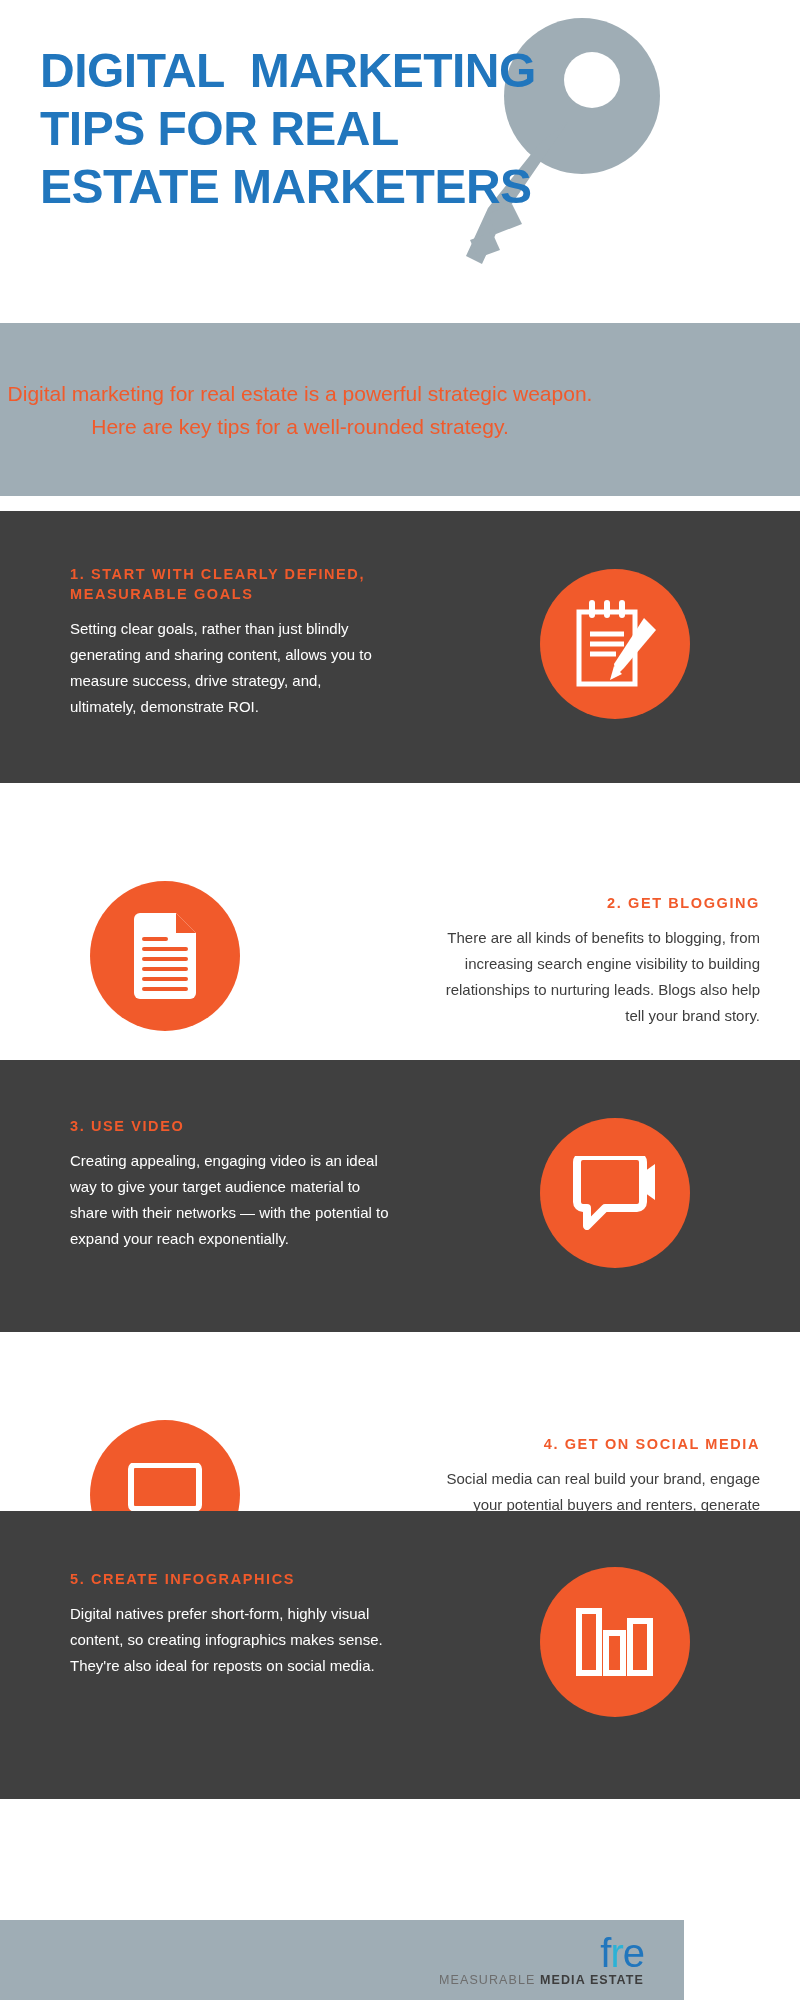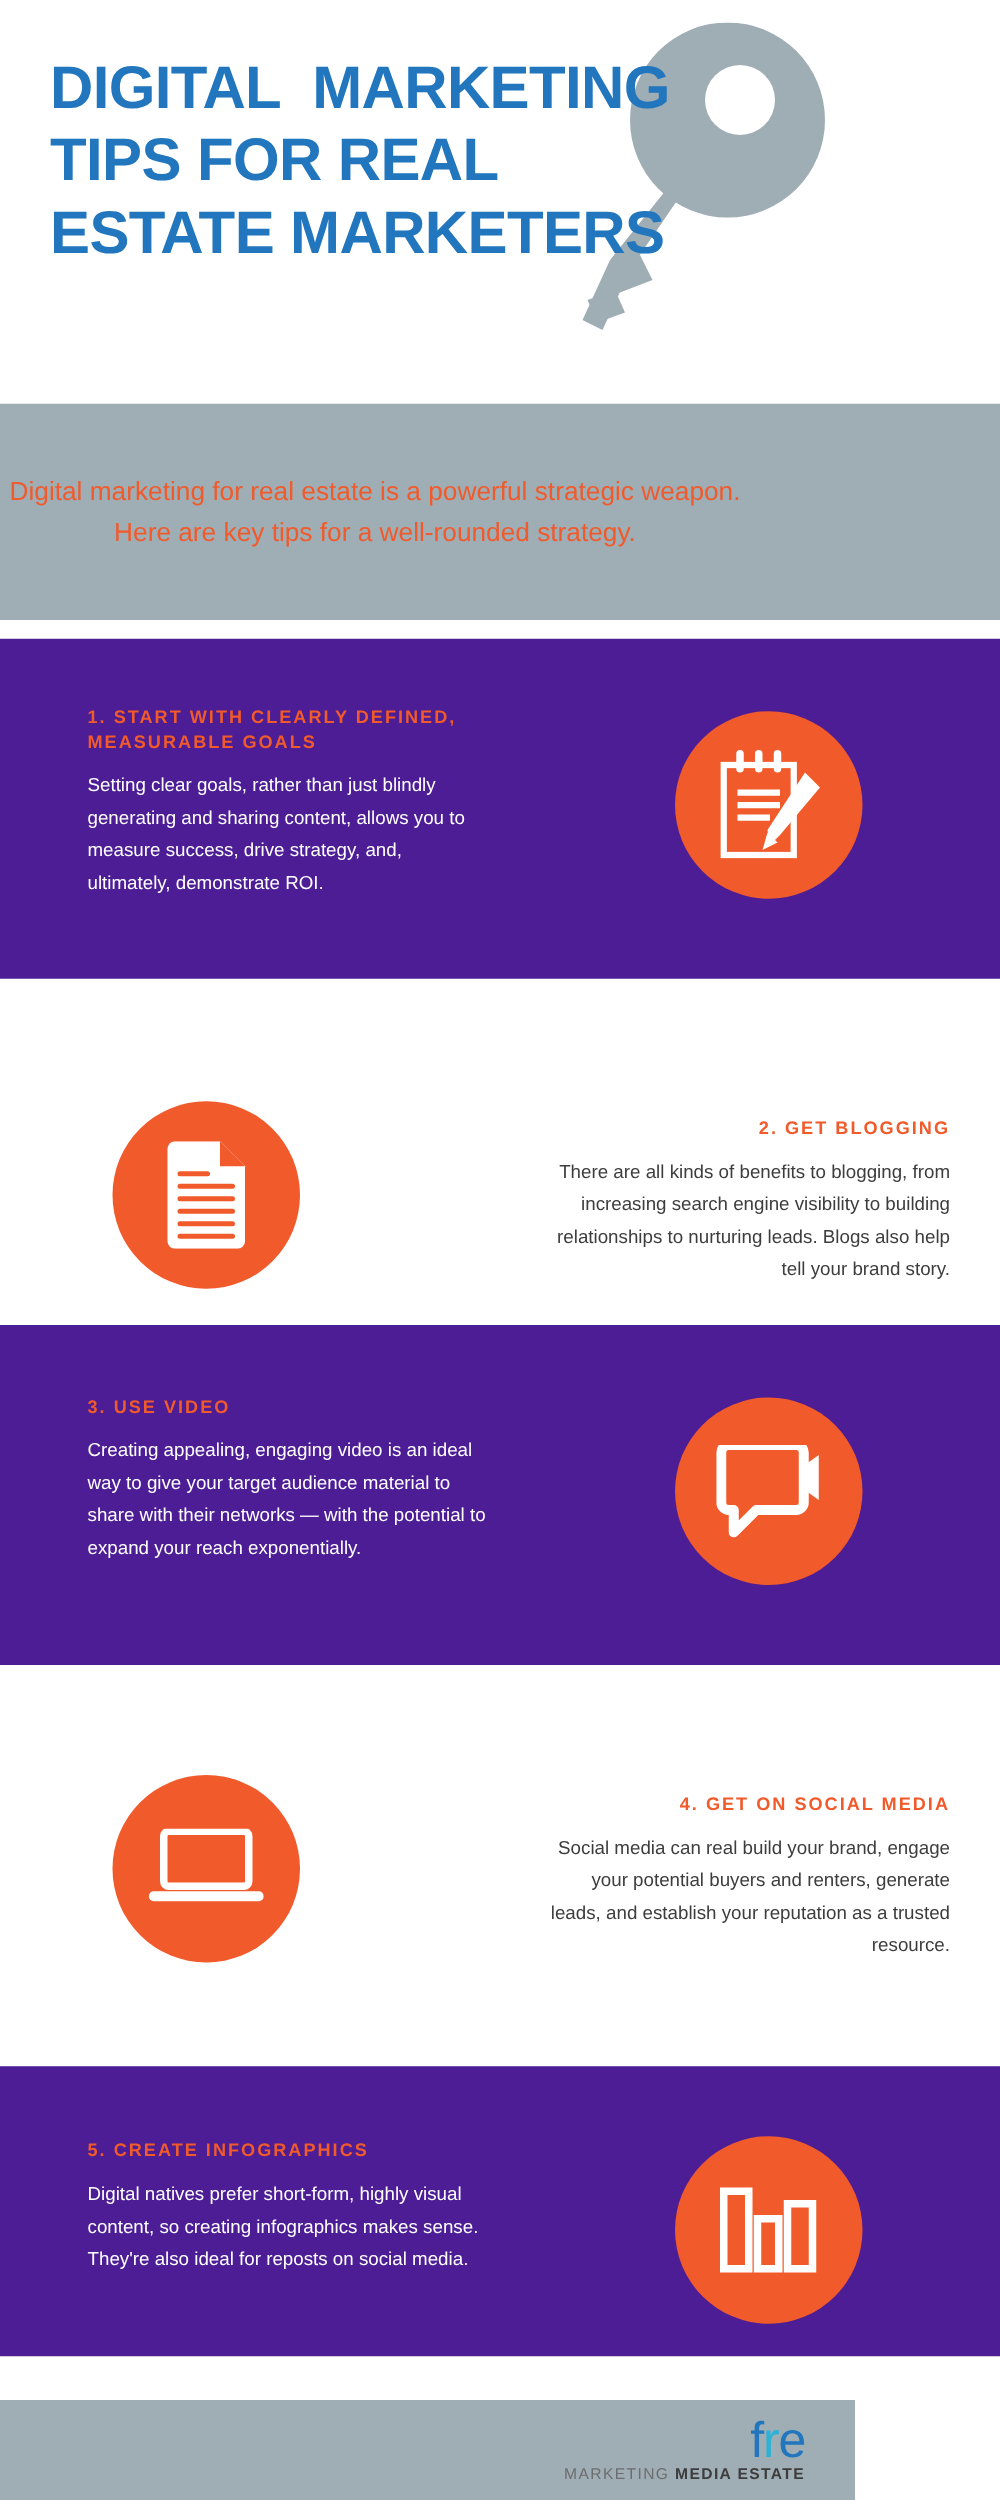--- a/index.html
+++ b/index.html
@@ -30,21 +30,21 @@
     position:absolute; left:0; top:323px; width:800px; height:173px;
     background:#9fadb5; display:flex; align-items:center; 
   }
   .subtitle-text {
     color:#f15a2b; font-size:21px; line-height:33px; text-align:center;
     width:600px; font-weight:400;
   }
 
   
   .section { position:absolute; left:0; width:800px; overflow:hidden; }
-  .section.blue { background:#4c1d95; }
+  .section.blue { background:#404040; }
   .section.white { background:#ffffff;margin-top:40px; }
 
   .sec-text { position:absolute; width:320px; }
   .sec-text.left  { left:70px;  text-align:left; }
   .sec-text.right { right:40px; text-align:right; }
 
   .sec-heading {
     color:#f15a2b; font-size:14.5px; font-weight:bold;
     letter-spacing:1.6px; line-height:20px; text-transform:uppercase;
     margin-bottom:12px;
@@ -173,36 +173,36 @@
       <div class="sec-body">Social media can real build your brand, engage your potential buyers and renters, generate leads, and establish your reputation as a trusted resource.</div>
     </div>
     <div class="icon-circle left-pos" style="top:48px;">
       <svg width="92" height="64" viewBox="0 0 92 64">
         <rect x="12" y="2" width="68" height="44" rx="4" fill="none" stroke="#ffffff" stroke-width="6"></rect>
         <rect x="0" y="50" width="92" height="8" rx="4" fill="#ffffff"></rect>
       </svg>
     </div>
   </div>
 
-  <div class="section blue" style="top:1653px; height:232px;">
+  <div class="section blue" style="top:1511px; height:288px;">
     <div class="sec-text left" style="top:58px;">
       <div class="sec-heading">5. CREATE INFOGRAPHICS</div>
       <div class="sec-body">Digital natives prefer short-form, highly visual content, so creating infographics makes sense. They're also ideal for reposts on social media.</div>
     </div>
     <div class="icon-circle right-pos" style="top:56px;">
       <svg width="80" height="70" viewBox="0 0 80 70">
         <g fill="none" stroke="#ffffff" stroke-width="6">
           <rect x="4" y="4" width="20" height="62"></rect>
           <rect x="31" y="26" width="17" height="40"></rect>
           <rect x="55" y="14" width="20" height="52"></rect>
         </g>
       </svg>
     </div>
   </div>
 
   <div class="footer">
     <div class="logo-wrap">
       <div class="logo-mark"><span class="logo-f">f</span><span class="logo-r">r</span><span class="logo-e">e</span></div>
-      <div class="logo-sub"><span class="thin">MARKETING </span><span class="bold">MEDIA ESTATE</span></div>
+      <div class="logo-sub"><span class="thin">MEASURABLE </span><span class="bold">MEDIA ESTATE</span></div>
     </div>
   </div>
 
 </div>
 
 </body></html>

